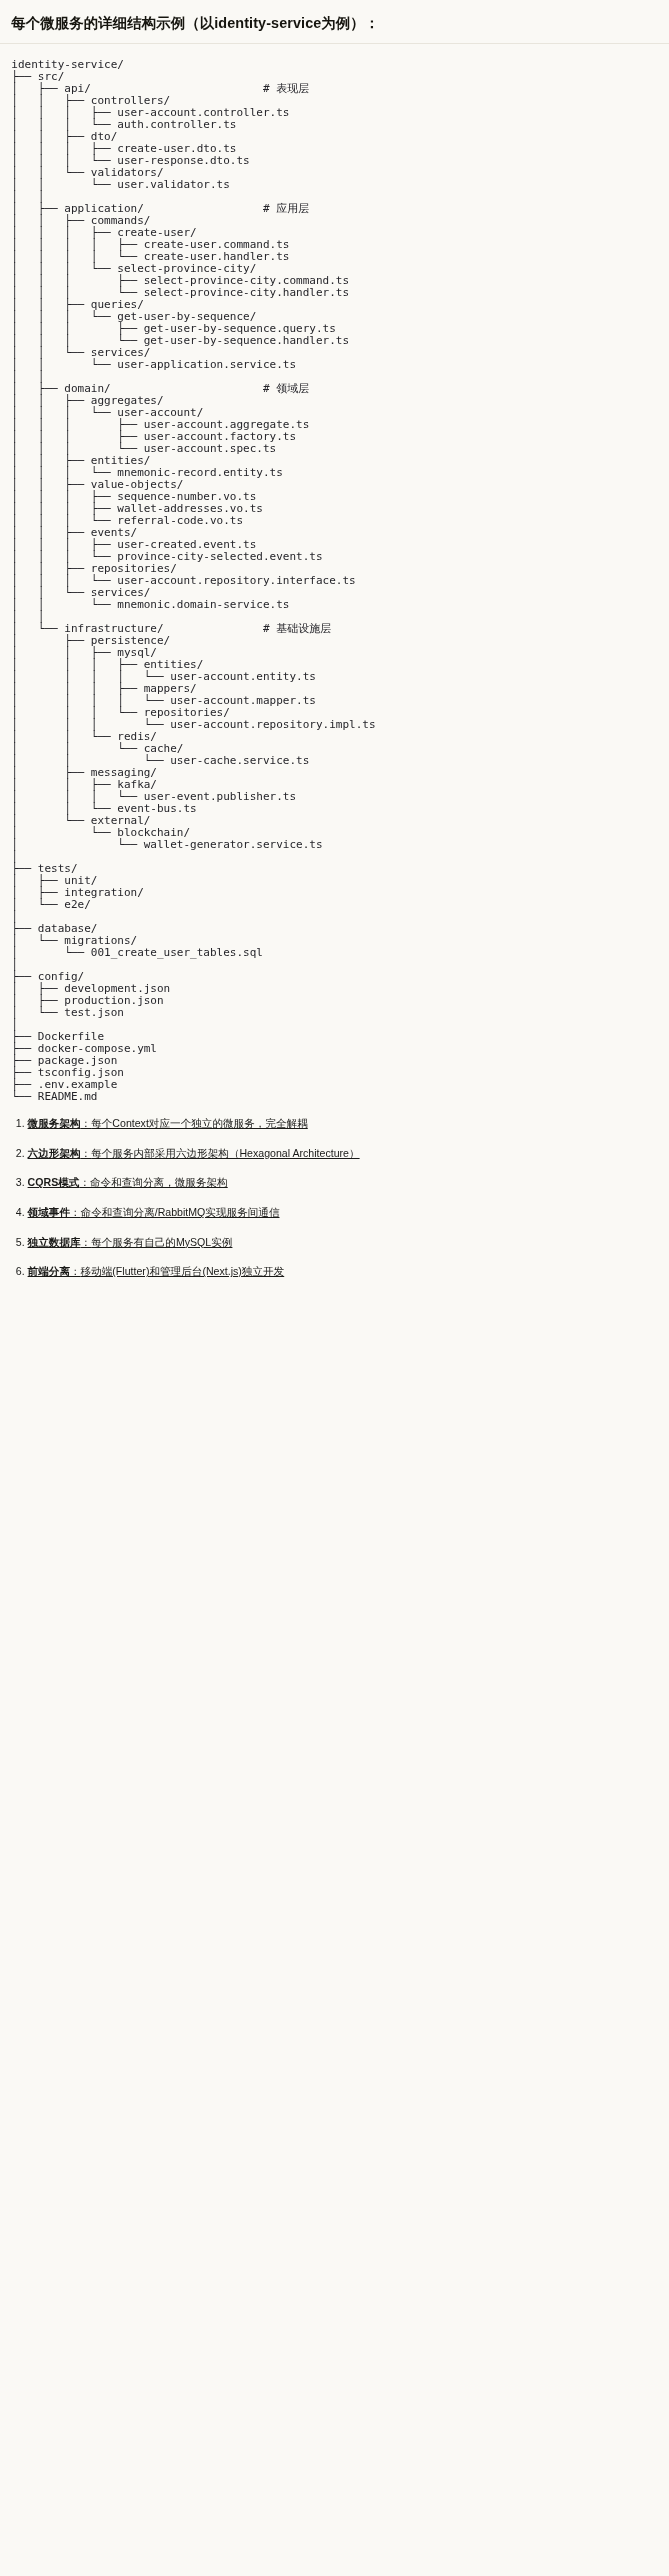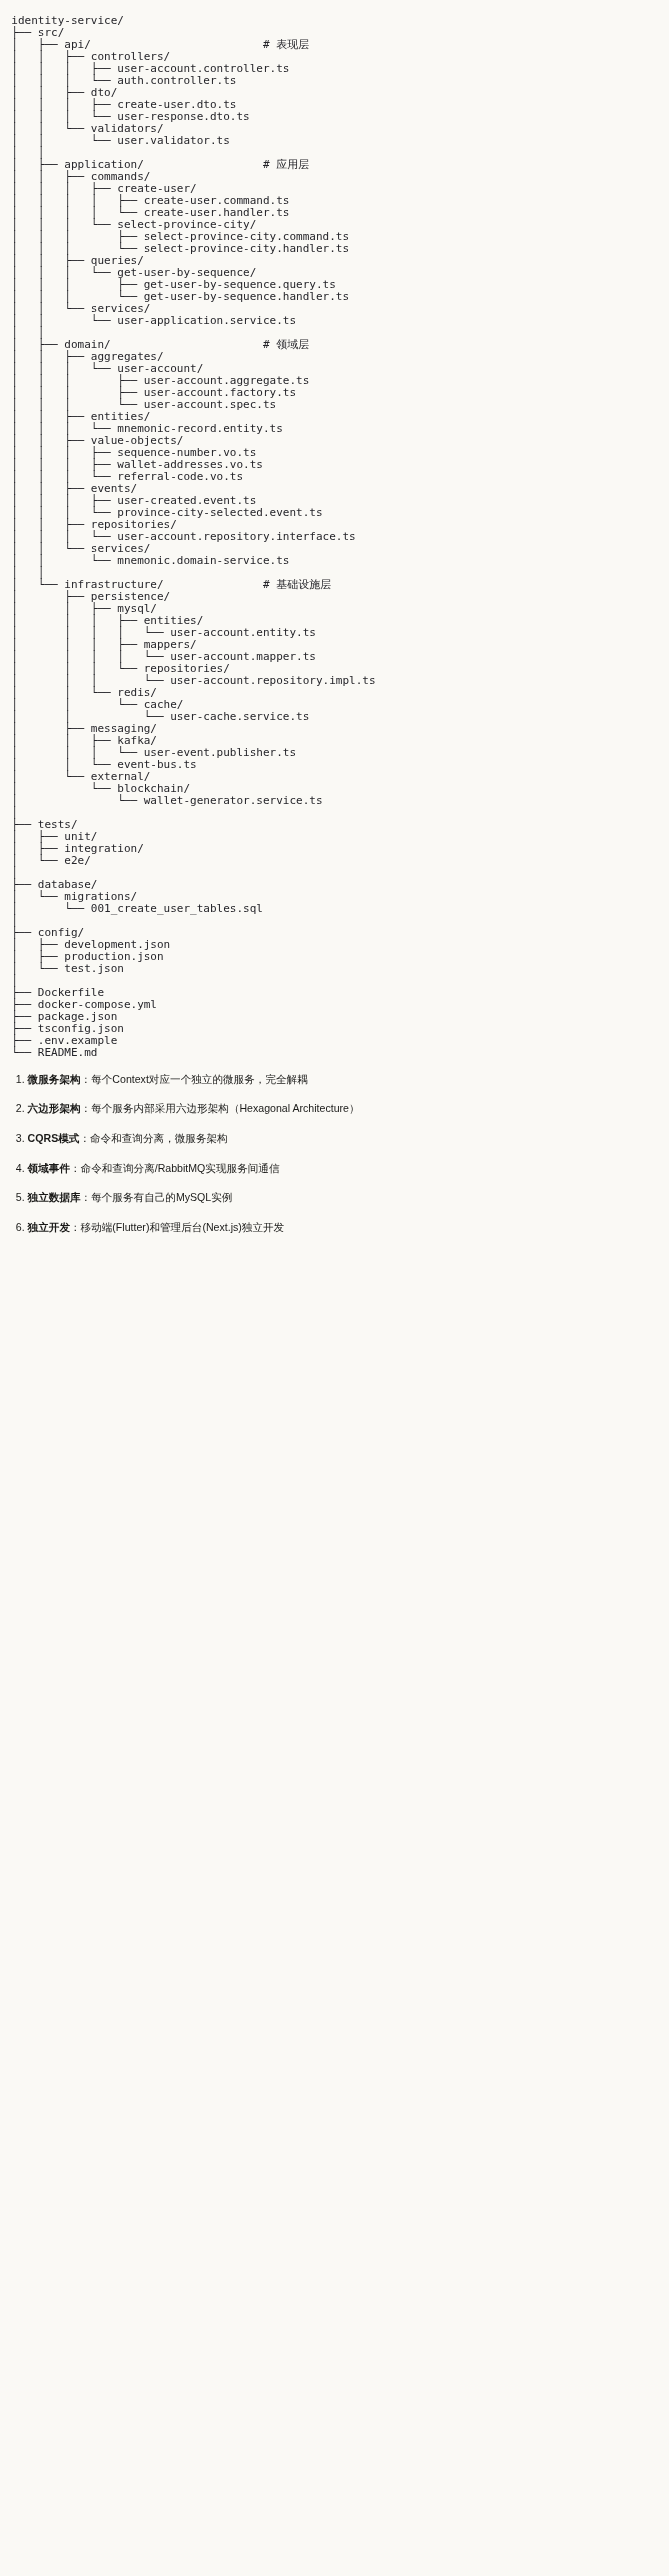--- a/index.html
+++ b/index.html
@@ -56,20 +56,21 @@
   .keys-title {
     font-size: 11.6px;
     font-weight: bold;
     margin: 0 0 11.3px 0;
     color: #16150f;
   }
   ol.key-list {
     margin: 0;
     padding: 0 0 0 16.3px;
     list-style: decimal;
+    text-decoration: underline;
   }
   ol.key-list li {
     font-size: 10.6px;
     line-height: 1.5;
     margin-bottom: 13.8px;
     color: #1a1a18;
   }
   ol.key-list li:last-child { margin-bottom: 6.3px; }
   .key-term {
     font-weight: bold;
@@ -82,20 +83,23 @@
     font-size: 10.6px;
     line-height: 1.55;
     color: #1a1a18;
   }
 </style>
 </head>
 <body>
 
 <div class="page">
 
+  <div class="heading-wrap">
+    <h1 class="heading">每个微服务的详细结构示例（以identity-service为例）：</h1>
+  </div>
 
   <div class="tree-block">
     <pre class="tree">identity-service/
 ├── src/
 │   ├── api/                          # 表现层
 │   │   ├── controllers/
 │   │   │   ├── user-account.controller.ts
 │   │   │   └── auth.controller.ts
 │   │   ├── dto/
 │   │   │   ├── create-user.dto.ts
@@ -191,20 +195,20 @@
       <li>
         <span class="key-term">CQRS模式</span><span class="key-sep">：</span><span class="key-desc">命令和查询分离，微服务架构</span>
       </li>
       <li>
         <span class="key-term">领域事件</span><span class="key-sep">：</span><span class="key-desc">命令和查询分离/RabbitMQ实现服务间通信</span>
       </li>
       <li>
         <span class="key-term">独立数据库</span><span class="key-sep">：</span><span class="key-desc">每个服务有自己的MySQL实例</span>
       </li>
       <li>
-        <span class="key-term">独立开发</span><span class="key-sep">：</span><span class="key-desc">移动端(Flutter)和管理后台(Next.js)独立开发</span>
+        <span class="key-term">前端分离</span><span class="key-sep">：</span><span class="key-desc">移动端(Flutter)和管理后台(Next.js)独立开发</span>
       </li>
     </ol>
   </div>
 
 
 </div>
 
 
 </body></html>

